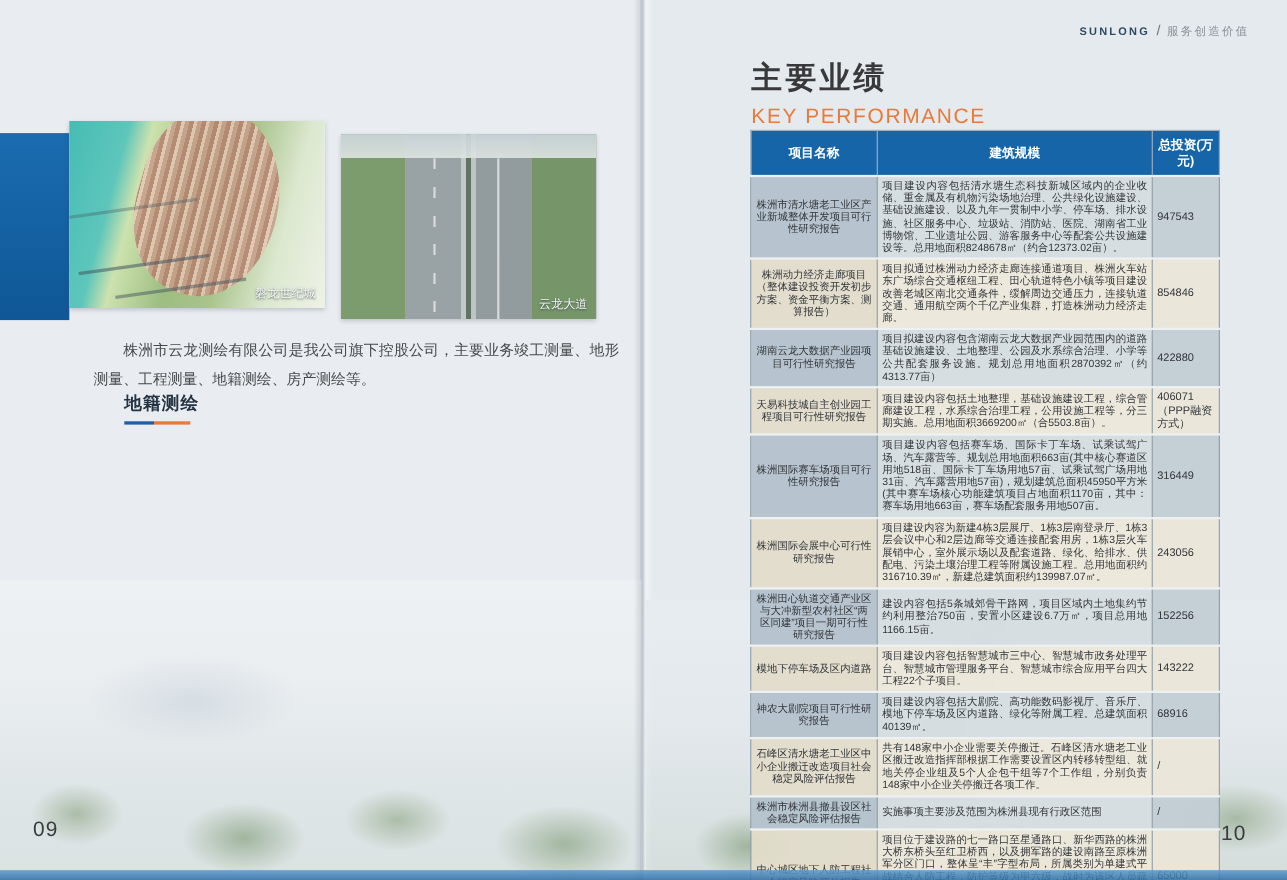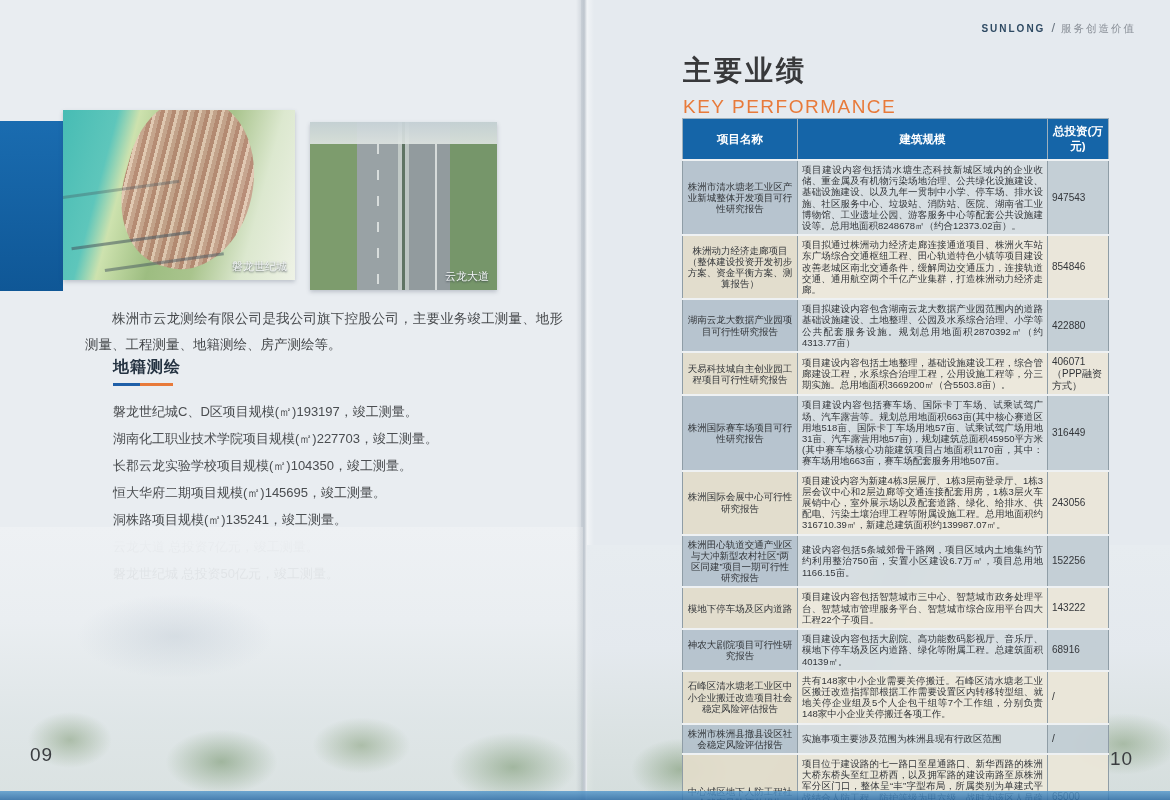--- a/index.html
+++ b/index.html
@@ -23,21 +23,21 @@
   .gutter{position:absolute;left:576px;top:0;width:18px;height:800px;background:linear-gradient(90deg,rgba(150,160,170,0) 0%,rgba(140,150,162,.35) 45%,rgba(255,255,255,.5) 60%,rgba(150,160,170,0) 100%);}
 
   
   .blue-bar{position:absolute;left:0;top:121px;width:63px;height:170px;background:linear-gradient(180deg,#1a6cb0,#0f5796);}
   .photo{position:absolute;overflow:hidden;box-shadow:0 2px 4px rgba(60,70,90,.25);}
   .photo1{left:63px;top:110px;width:232px;height:170px;background:
     linear-gradient(105deg,#47bcb4 0%,#5ec6bb 20%,#cde2ae 28%,#9dbd81 46%,#a9c48d 62%,#dce8cf 80%,#eef2e6 100%);}
   .photo1::before{content:"";position:absolute;left:62px;top:-12px;width:128px;height:172px;transform:rotate(16deg);border-radius:45% 55% 50% 48%;
     background:repeating-linear-gradient(88deg,#b5806d 0 4px,#e6c6b4 4px 7px,#c79d8a 7px 11px);opacity:.85;}
   .photo1::after{content:"";position:absolute;left:8px;bottom:38px;width:120px;height:3px;background:rgba(70,85,95,.55);box-shadow:30px 26px 0 rgba(70,85,95,.5), -4px -52px 0 rgba(70,85,95,.35);transform:rotate(-8deg);}
-  .photo2{left:310px;top:122px;width:187px;height:168px;background:
+  .photo2{left:310px;top:122px;width:232px;height:168px;background:
     linear-gradient(180deg,rgba(200,211,216,.95) 0%,rgba(223,229,226,.9) 13%,rgba(223,229,226,0) 13%),
     linear-gradient(90deg,#7d9c6d 0 25%,#99a2a5 25% 47%,#c2cac7 47% 49%,#5f7463 49% 51%,#bcc5c2 51% 53%,#929b9e 53% 75%,#76966a 75% 100%);}
   .photo2::before{content:"";position:absolute;left:36%;top:13%;width:2px;height:87%;background:repeating-linear-gradient(180deg,#e8ecea 0 10px,rgba(232,236,234,0) 10px 26px);box-shadow:58px 0 0 #e8ecea;opacity:.8;}
   .photo-caption{position:absolute;right:8px;bottom:6px;color:#f2f5f5;font-size:11px;text-shadow:0 1px 2px rgba(40,50,60,.8);}
 
   .intro{position:absolute;left:85px;top:306px;width:478px;font-size:13.5px;line-height:1.95;color:#474a4d;text-indent:2em;text-align:justify;}
   .section-head{position:absolute;left:113px;top:357px;}
   .section-title{font-size:16px;font-weight:bold;color:#243241;letter-spacing:1px;}
   .section-underline{margin-top:5px;height:3px;width:60px;background:linear-gradient(90deg,#1e5fa8 0 45%,var(--accent-orange) 45% 100%);}
   .survey-list{position:absolute;left:113px;top:398px;width:440px;list-style:none;}
@@ -104,29 +104,20 @@
     <span class="photo-caption">云龙大道</span>
   </div>
 
   <p class="intro">株洲市云龙测绘有限公司是我公司旗下控股公司，主要业务竣工测量、地形测量、工程测量、地籍测绘、房产测绘等。</p>
 
   <div class="section-head">
     <div class="section-title">地籍测绘</div>
     <div class="section-underline"></div>
   </div>
 
-  <ul class="survey-list">
-      <li>磐龙世纪城C、D区项目规模(㎡)193197，竣工测量。</li>
-      <li>湖南化工职业技术学院项目规模(㎡)227703，竣工测量。</li>
-      <li>长郡云龙实验学校项目规模(㎡)104350，竣工测量。</li>
-      <li>恒大华府二期项目规模(㎡)145695，竣工测量。</li>
-      <li>洞株路项目规模(㎡)135241，竣工测量。</li>
-      <li>云龙大道 总投资7亿元，竣工测量。</li>
-      <li>磐龙世纪城 总投资50亿元，竣工测量。</li>
-    </ul>
 
   <div class="bottom-photo-left"></div>
   <div class="page-number left">09</div>
 
   <div class="gutter"></div>
 
   <div class="bottom-photo-right"></div>
 
   <div class="brand-header">
     <span class="brand-name">SUNLONG</span>

